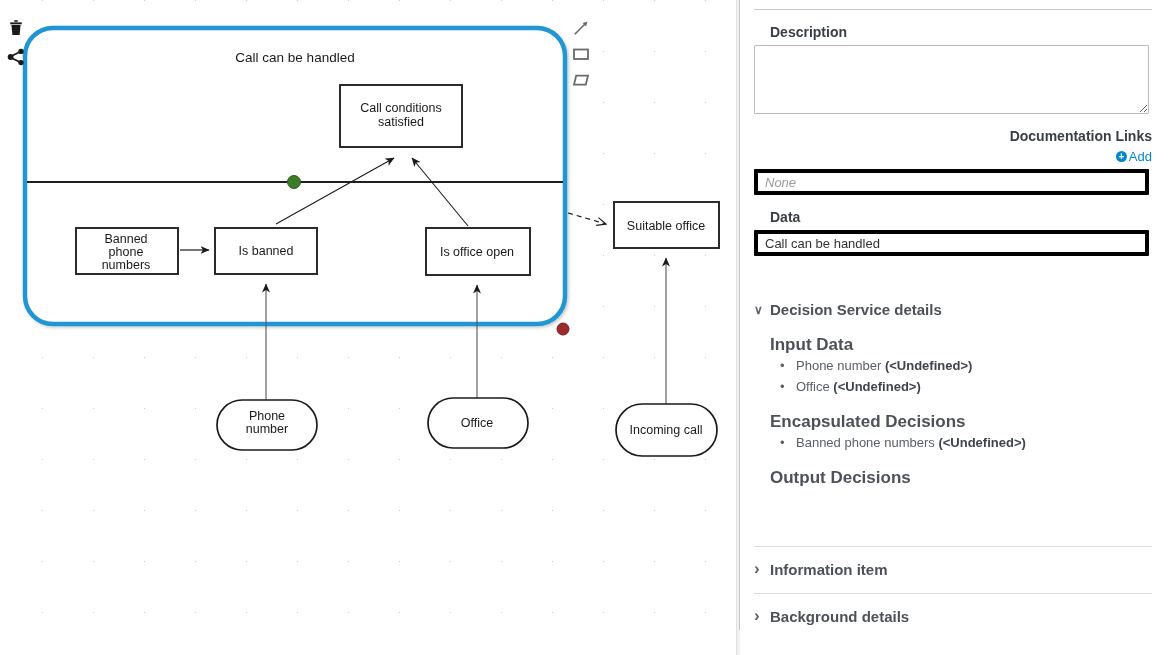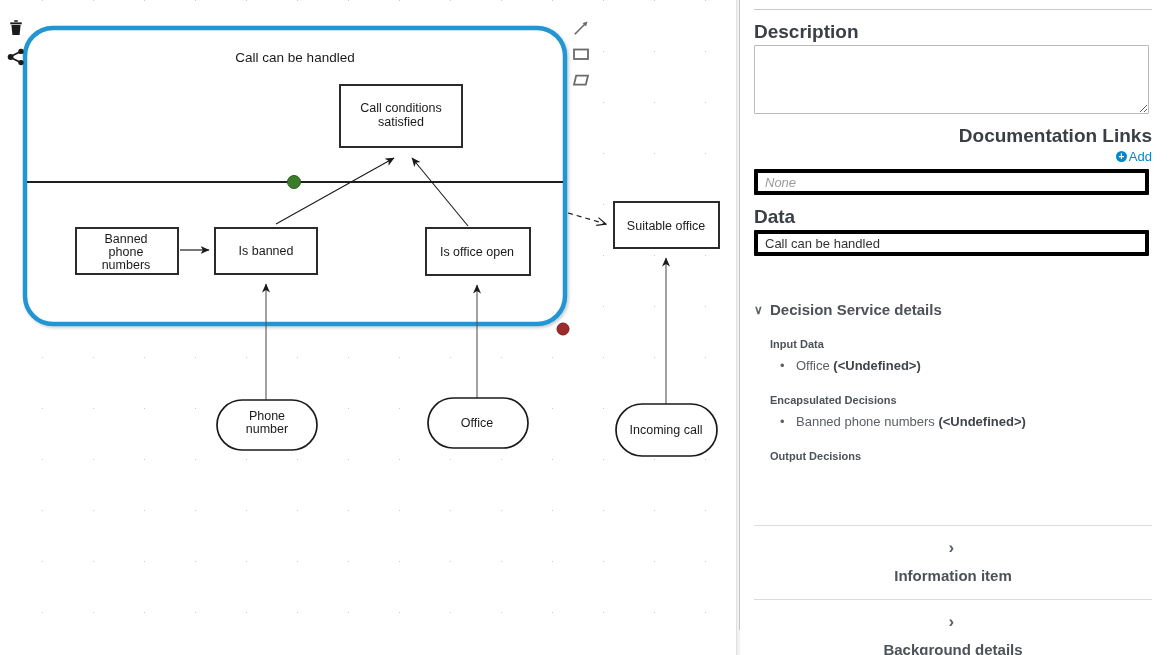--- a/index.html
+++ b/index.html
@@ -52,24 +52,24 @@
     position: relative;
     width: 420px; height: 655px;
     flex: 0 0 420px;
     padding: 0 8px 0 14px;
     background: #fff;
     overflow: hidden;
   }
   .top-rule { height: 1px; background: #c9c9c9; margin: 9px 0 0 0; }
 
   .field-label {
-    font-size: 19px;
+    font-size: 14px;
     font-weight: bold;
     color: #393f44;
-    margin: 14px 0 5px 0;
+    margin: 14px 0 5px 16px;
     line-height: 16px;
   }
   .label-row { display: flex; align-items: flex-end; justify-content: space-between; flex-direction: column; }
   .add-link {
     font-size: 13px; color: #0088ce; cursor: pointer;
     display: inline-flex; align-items: center; gap: 2px;
     margin-bottom: 5px; text-decoration: none;
   }
   .add-link .plus-ico {
     display: inline-block; width: 11px; height: 11px; border-radius: 50%;
@@ -99,37 +99,37 @@
   .section-head {
     display: flex; align-items: center; gap: 7px;
     font-size: 15px; font-weight: bold; color: #4d5258;
     margin-top: 44px; cursor: pointer; line-height: 20px;
   }
   .chev { font-size: 12px; color: #5b6169; display: inline-block; width: 9px; }
   .chev.down::before { content: "\2228"; }
   .chev.right::before { content: "\203A"; font-size: 17px; line-height: 12px; }
 
   .sub-head {
-    font-size: 11px; font-weight: bold; color: #4d5258;
+    font-size: 17px; font-weight: bold; color: #4d5258;
     margin: 17px 0 3px 16px; line-height: 15px;
   }
   ul.detail-list { list-style: none; margin: 0 0 0 16px; padding: 0; }
   ul.detail-list li {
     position: relative; padding-left: 26px;
     font-size: 13px; color: #5a6066; line-height: 21px;
   }
   ul.detail-list li::before {
     content: "\2022"; position: absolute; left: 10px; top: 0;
     color: #5a6066; font-size: 13px;
   }
   ul.detail-list li b { font-weight: bold; color: #3e444a; }
 
   .panel-rule { height: 1px; background: #dcdcdc; margin-top: 0px; }
   .collapsed-sec { padding: 0; }
-  .collapsed-sec .section-head { margin: 0; padding: 13px 0 13px 0; flex-direction: column; }
+  .collapsed-sec .section-head { margin: 0; padding: 13px 0 13px 0; }
 </style>
 </head>
 <body>
 
 <div id="app">
 
   <div id="canvas-wrap">
 
     <svg id="canvas-svg" width="740" height="655" viewBox="0 0 740 655">
       <defs>
@@ -261,20 +261,24 @@
     <input class="txt" type="text" value="Call can be handled" style="">
 
     <div class="section-head">
       <span class="chev down"></span>
       <span>Decision Service details</span>
     </div>
 
     <div class="sub-head">Input Data</div>
     <ul class="detail-list">
       <li>
+        <span>Phone number</span>
+        <b>(<span>&lt;Undefined&gt;</span>)</b>
+      </li>
+      <li>
         <span>Office</span>
         <b>(<span>&lt;Undefined&gt;</span>)</b>
       </li>
     </ul>
 
     <div class="sub-head">Encapsulated Decisions</div>
     <ul class="detail-list">
       <li>
         <span>Banned phone numbers</span>
         <b>(<span>&lt;Undefined&gt;</span>)</b>

